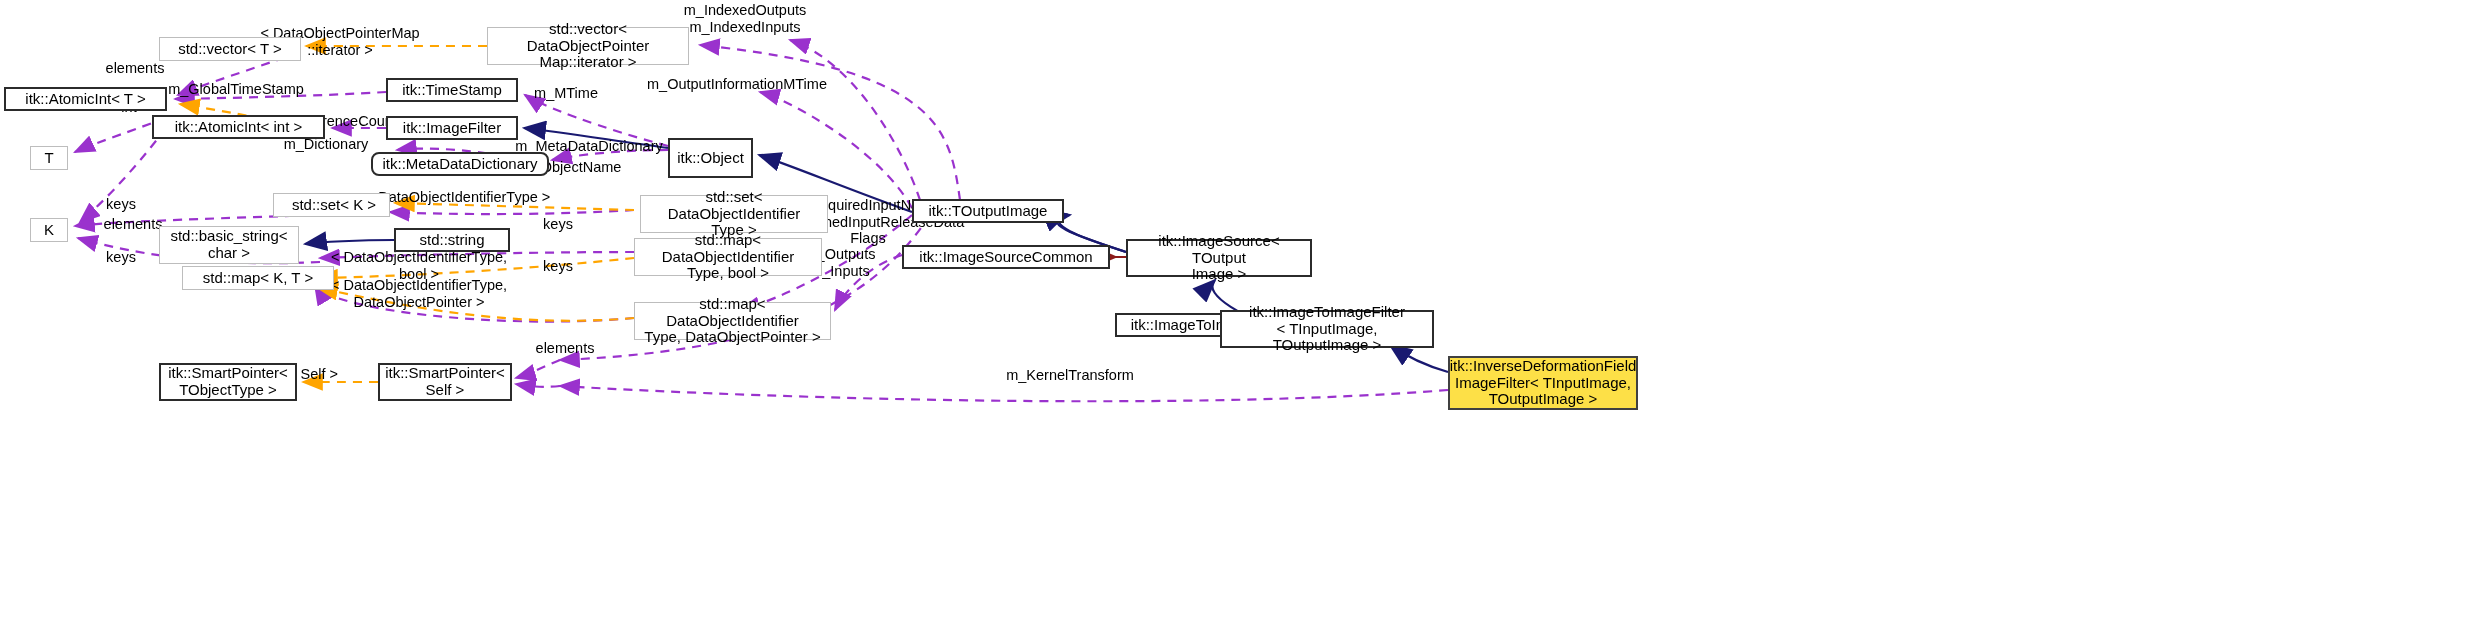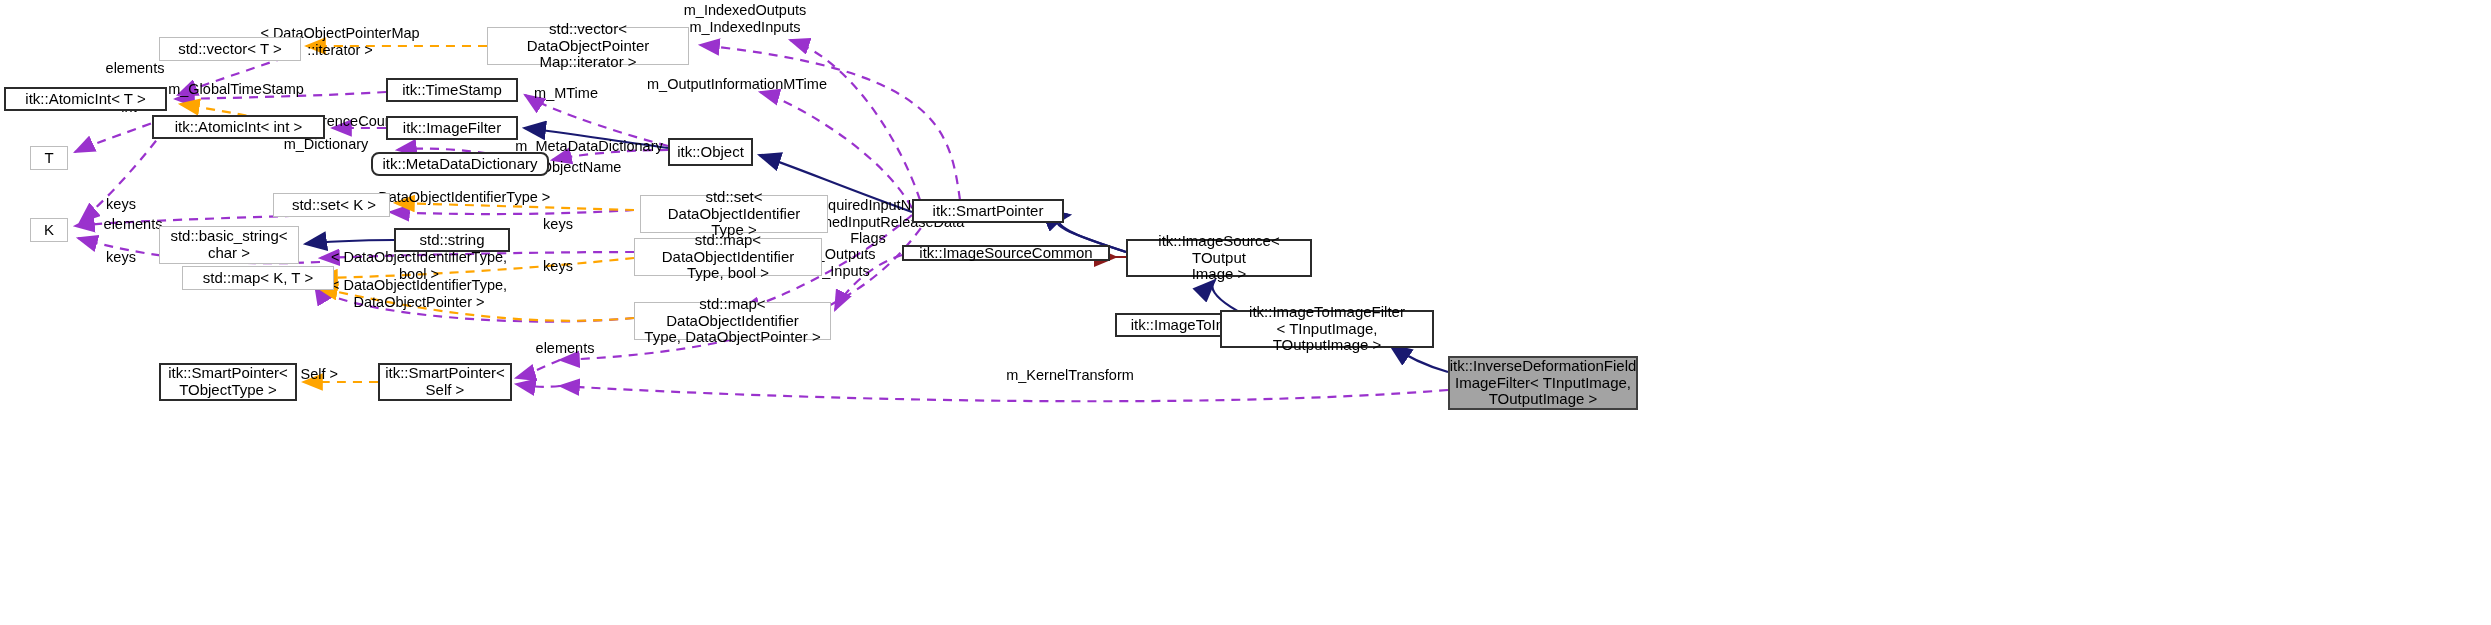--- a/index.html
+++ b/index.html
@@ -40,21 +40,21 @@
   .node.solid {
     border: 2px solid #2b2b2b;
   }
   
   .node.light {
     border: 1px solid #bdbdbd;
   }
   
   .node.current {
     border: 2px solid #404040;
-    background: #a3a3a3;
+    background: #fde047;
   }
   .edge-label {
     position: absolute;
     font-size: 14.5px;
     line-height: 1.15;
     color: #000000;
     text-align: center;
     white-space: pre-line;
     z-index: 2;
     background: transparent;
@@ -150,23 +150,23 @@
       <div class="node solid" style="left: 378px; top: 363px; width: 134px; height: 38px;">itk::SmartPointer&lt;
 Self &gt;</div>
       <div class="node light" style="left: 487px; top: 27px; width: 202px; height: 38px;">std::vector&lt; DataObjectPointer
 Map::iterator &gt;</div>
       <div class="node light" style="left: 634px; top: 195px; width: 188px; height: 38px; margin-left: 6px;">std::set&lt; DataObjectIdentifier
 Type &gt;</div>
       <div class="node light" style="left: 634px; top: 238px; width: 188px; height: 38px;">std::map&lt; DataObjectIdentifier
 Type, bool &gt;</div>
       <div class="node light" style="left: 634px; top: 302px; width: 197px; height: 38px;">std::map&lt; DataObjectIdentifier
 Type, DataObjectPointer &gt;</div>
-      <div class="node solid" style="left: 668px; top: 138px; width: 85px; height: 28px;">itk::Object</div>
-      <div class="node solid" style="left: 902px; top: 245px; width: 208px; height: 16px;">itk::ImageSourceCommon</div>
-      <div class="node solid" style="left: 912px; top: 199px; width: 152px; height: 24px;">itk::SmartPointer</div>
+      <div class="node solid" style="left: 668px; top: 138px; width: 85px; height: 40px;">itk::Object</div>
+      <div class="node solid" style="left: 902px; top: 245px; width: 208px; height: 24px;">itk::ImageSourceCommon</div>
+      <div class="node solid" style="left: 912px; top: 199px; width: 152px; height: 24px;">itk::TOutputImage</div>
       <div class="node solid" style="left: 1126px; top: 239px; width: 186px; height: 38px;">itk::ImageSource&lt; TOutput
 Image &gt;</div>
       <div class="node solid" style="left: 1115px; top: 313px; width: 248px; height: 24px;">itk::ImageToImageFilterCommon</div>
       <div class="node solid" style="left: 1220px; top: 310px; width: 214px; height: 38px;">itk::ImageToImageFilter
 &lt; TInputImage, TOutputImage &gt;</div>
       <div class="node current" style="left: 1448px; top: 356px; width: 190px; height: 54px;">itk::InverseDeformationField
 ImageFilter&lt; TInputImage,
 TOutputImage &gt;</div>
     </div>
   <div id="labels-layer">

